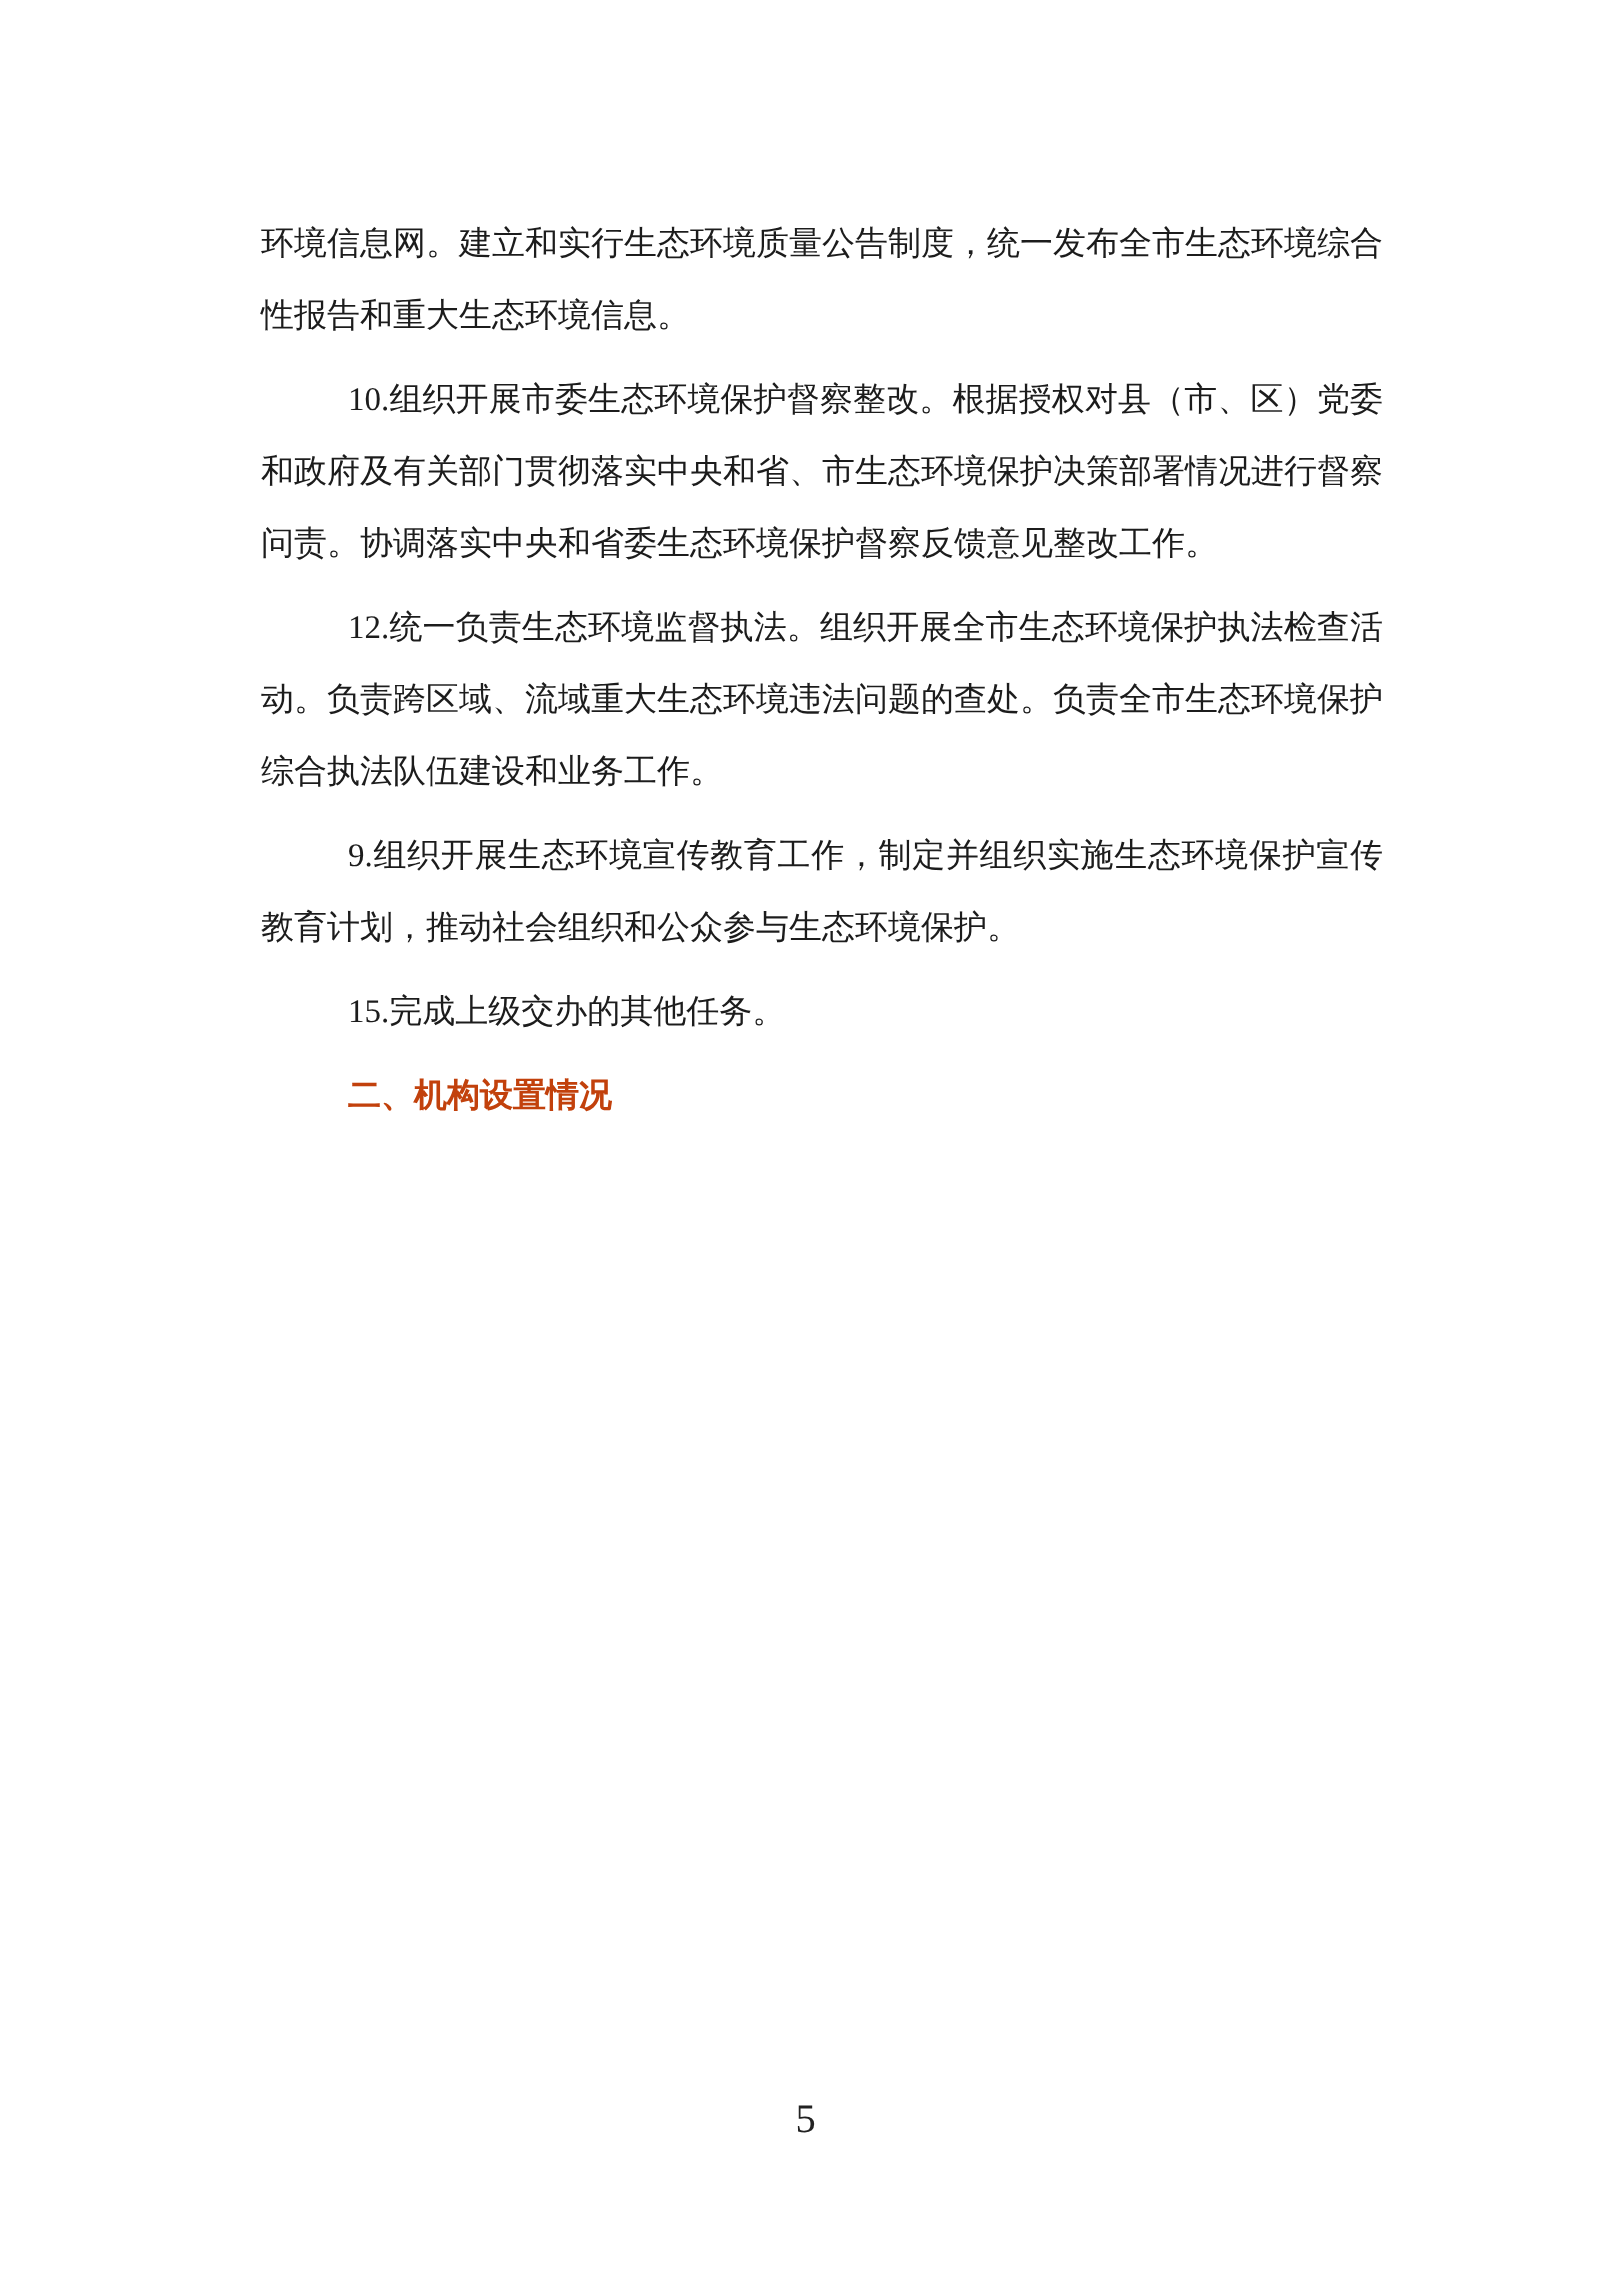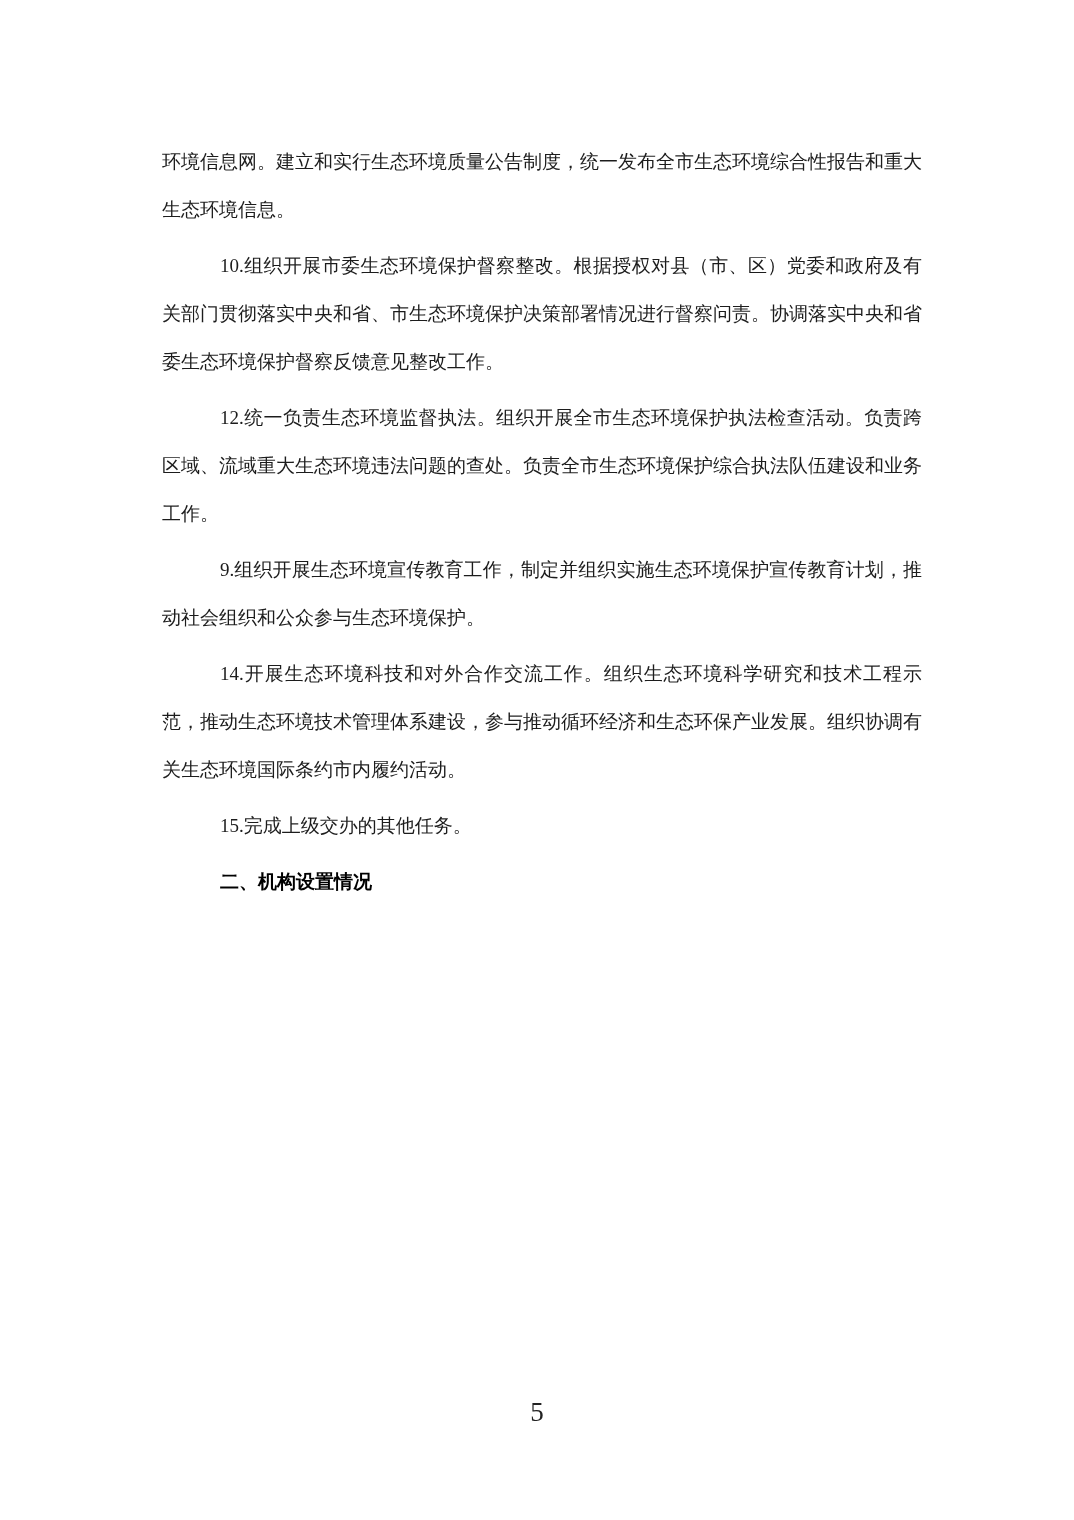--- a/index.html
+++ b/index.html
@@ -16,38 +16,38 @@
     color: #1c1c1c;
     overflow: hidden;
   }
   .content {
     position: absolute;
     left: 162px;
     top: 138px;
     width: 760px;
   }
   .para {
-    margin: 8px 0 0 0;
-    font-size: 19px;
+    margin: 8px 0 0 12px;
+    font-size: 22px;
     line-height: 48px;
     text-align: justify;
     text-align-last: left;
     line-break: strict;
     letter-spacing: 0;
   }
   .para:first-child {
     margin-top: 0;
   }
   .para.indent {
     text-indent: 58px;
   }
   .para.heading {
     font-family: "Liberation Sans", "DejaVu Sans", sans-serif;
     font-weight: 700;
-    color: #000000;
+    color: #c2410c;
     text-align: right;
   }
   .page-number {
     position: absolute;
     left: 0;
     right: 0;
     top: 1396px;
     text-align: center;
     font-size: 27px;
     line-height: 32px;
@@ -56,18 +56,17 @@
 </style>
 </head>
 <body>
 
 <div class="page">
   <div class="content">
       <p class="para">环境信息网。建立和实行生态环境质量公告制度，统一发布全市生态环境综合性报告和重大生态环境信息。</p>
       <p class="para indent">10.组织开展市委生态环境保护督察整改。根据授权对县（市、区）党委和政府及有关部门贯彻落实中央和省、市生态环境保护决策部署情况进行督察问责。协调落实中央和省委生态环境保护督察反馈意见整改工作。</p>
       <p class="para indent">12.统一负责生态环境监督执法。组织开展全市生态环境保护执法检查活动。负责跨区域、流域重大生态环境违法问题的查处。负责全市生态环境保护综合执法队伍建设和业务工作。</p>
       <p class="para indent">9.组织开展生态环境宣传教育工作，制定并组织实施生态环境保护宣传教育计划，推动社会组织和公众参与生态环境保护。</p>
-      <p class="para indent">14.开展生态环境科技和对外合作交流工作。组织生态环境科学研究和技术工程示范，推动生态环境技术管理体系建设，参与推动循环经济和生态环保产业发展。组织协调有关生态环境国际条约市内履约活动。</p>
       <p class="para indent">15.完成上级交办的其他任务。</p>
       <p class="para heading indent">二、机构设置情况</p>
     </div>
   <div class="page-number">5</div>
 </div>
 
 </body></html>

